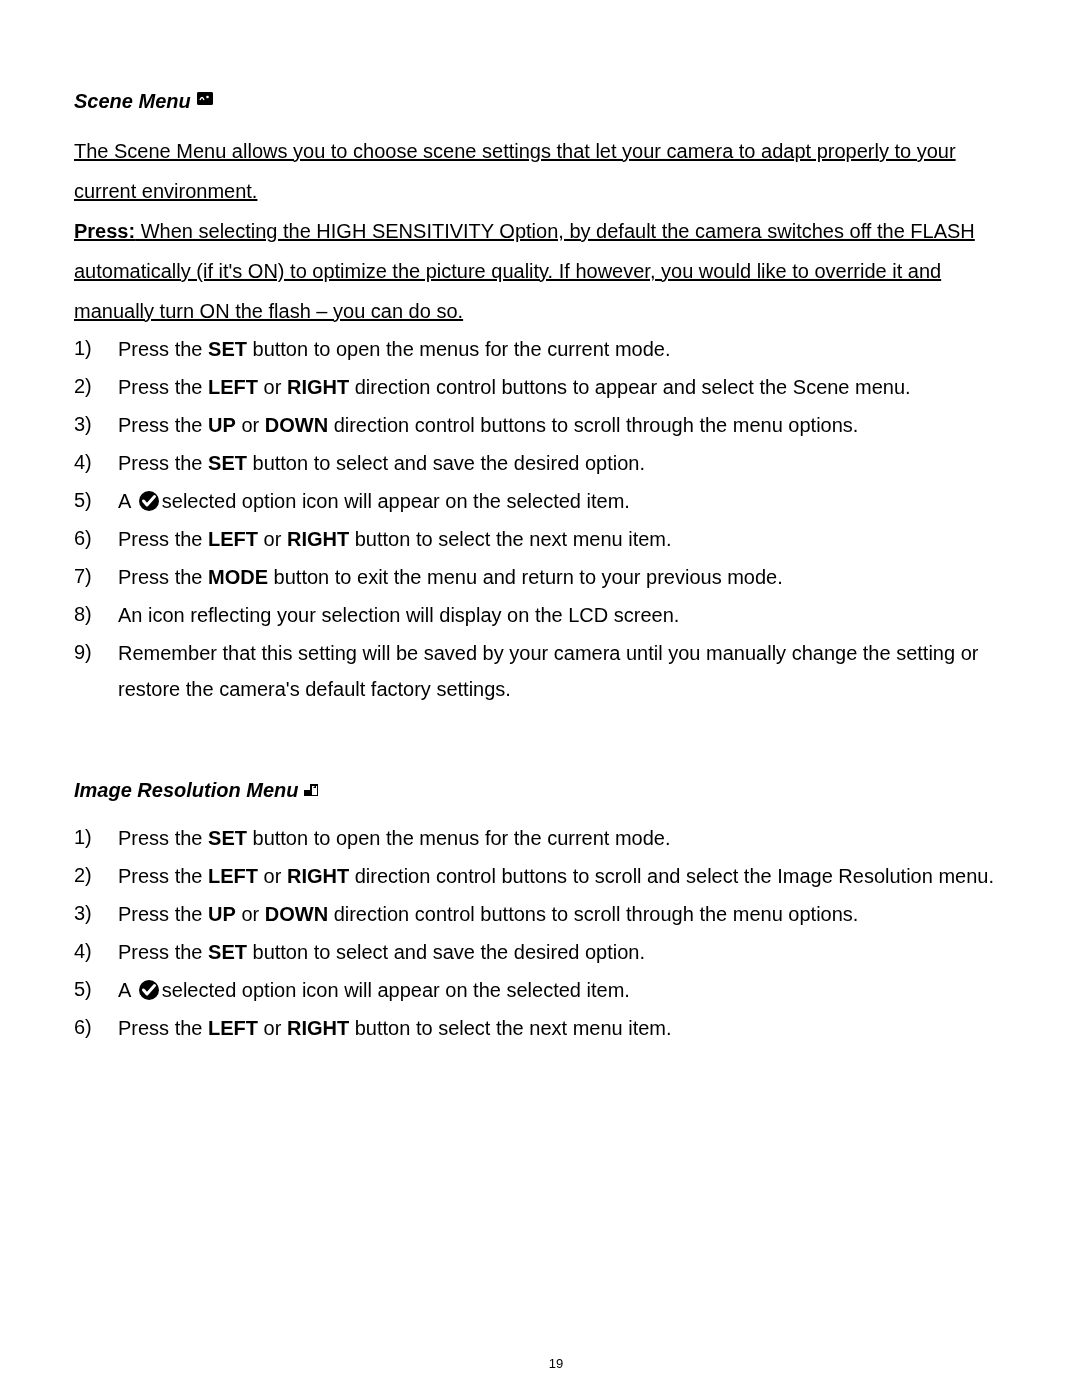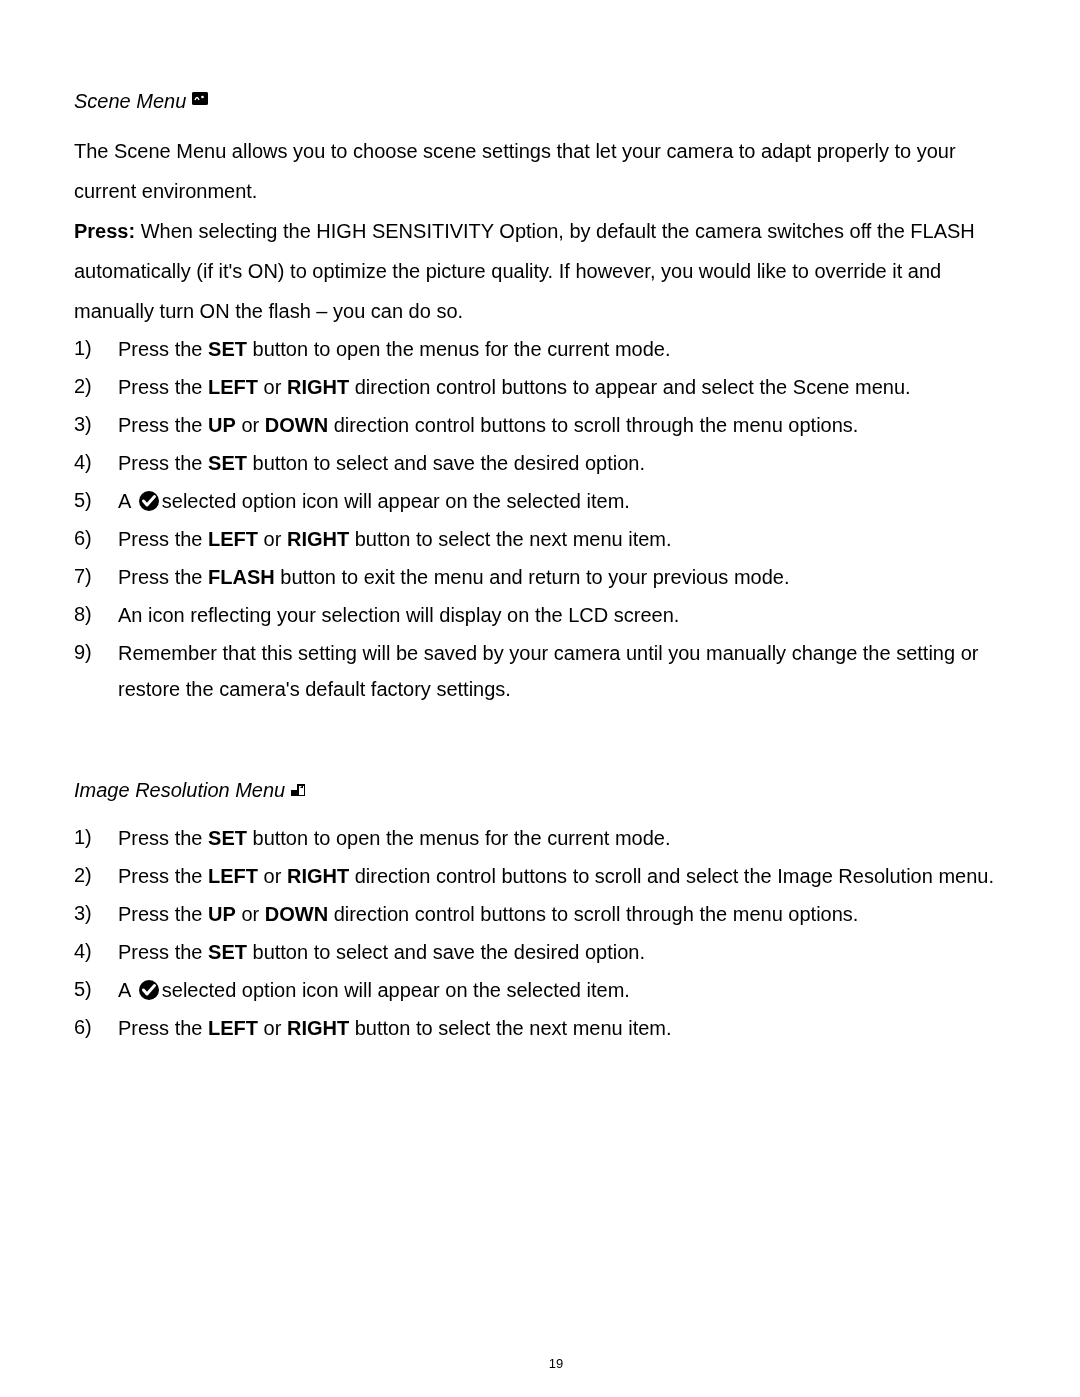--- a/index.html
+++ b/index.html
@@ -13,21 +13,21 @@
     box-sizing: border-box;
   }
   .page {
     padding: 90px 74px 40px 74px;
     box-sizing: border-box;
     width: 100%;
     height: 100%;
     position: relative;
   }
   .section-title {
-    font-weight: normal;
+    font-weight: bold;
     font-style: italic;
     font-size: 20px;
     margin-bottom: 18px;
     display: flex;
     align-items: center;
     gap: 6px;
   }
   .title-icon {
     width: 16px;
     height: 13px;
@@ -44,20 +44,21 @@
     width: 14px;
     height: 14px;
     position: relative;
     top: -2px;
     display: inline-block;
   }
   .title-icon-res svg { display:block; }
   .body-text {
     font-size: 20px;
     line-height: 2.0;
+    text-decoration: underline;
   }
   .ol {
     padding-left: 0;
     margin: 0;
     list-style: none;
     counter-reset: item;
   }
   .li {
     font-size: 20px;
     line-height: 1.7;
@@ -143,21 +144,21 @@
               <path d="M5.5 11 L9 15 L16.5 6.5" stroke="#fff" stroke-width="3" fill="none" stroke-linecap="round" stroke-linejoin="round"></path>
             </svg></span><span>selected option icon will appear on the selected item.</span>
       </div>
     </div>
     <div class="li">
       <div class="li-num">6)</div>
       <div class="li-text"><span>Press the </span><b>LEFT</b><span> or </span><b>RIGHT</b><span> button to select the next menu item.</span></div>
     </div>
     <div class="li">
       <div class="li-num">7)</div>
-      <div class="li-text"><span>Press the </span><b>FLASH</b><span> button to exit the menu and return to your previous mode.</span></div>
+      <div class="li-text"><span>Press the </span><b>MODE</b><span> button to exit the menu and return to your previous mode.</span></div>
     </div>
     <div class="li">
       <div class="li-num">8)</div>
       <div class="li-text">An icon reflecting your selection will display on the LCD screen.</div>
     </div>
     <div class="li">
       <div class="li-num">9)</div>
       <div class="li-text">Remember that this setting will be saved by your camera until you manually change the setting or restore the camera's default factory settings.</div>
     </div>
   </div>

